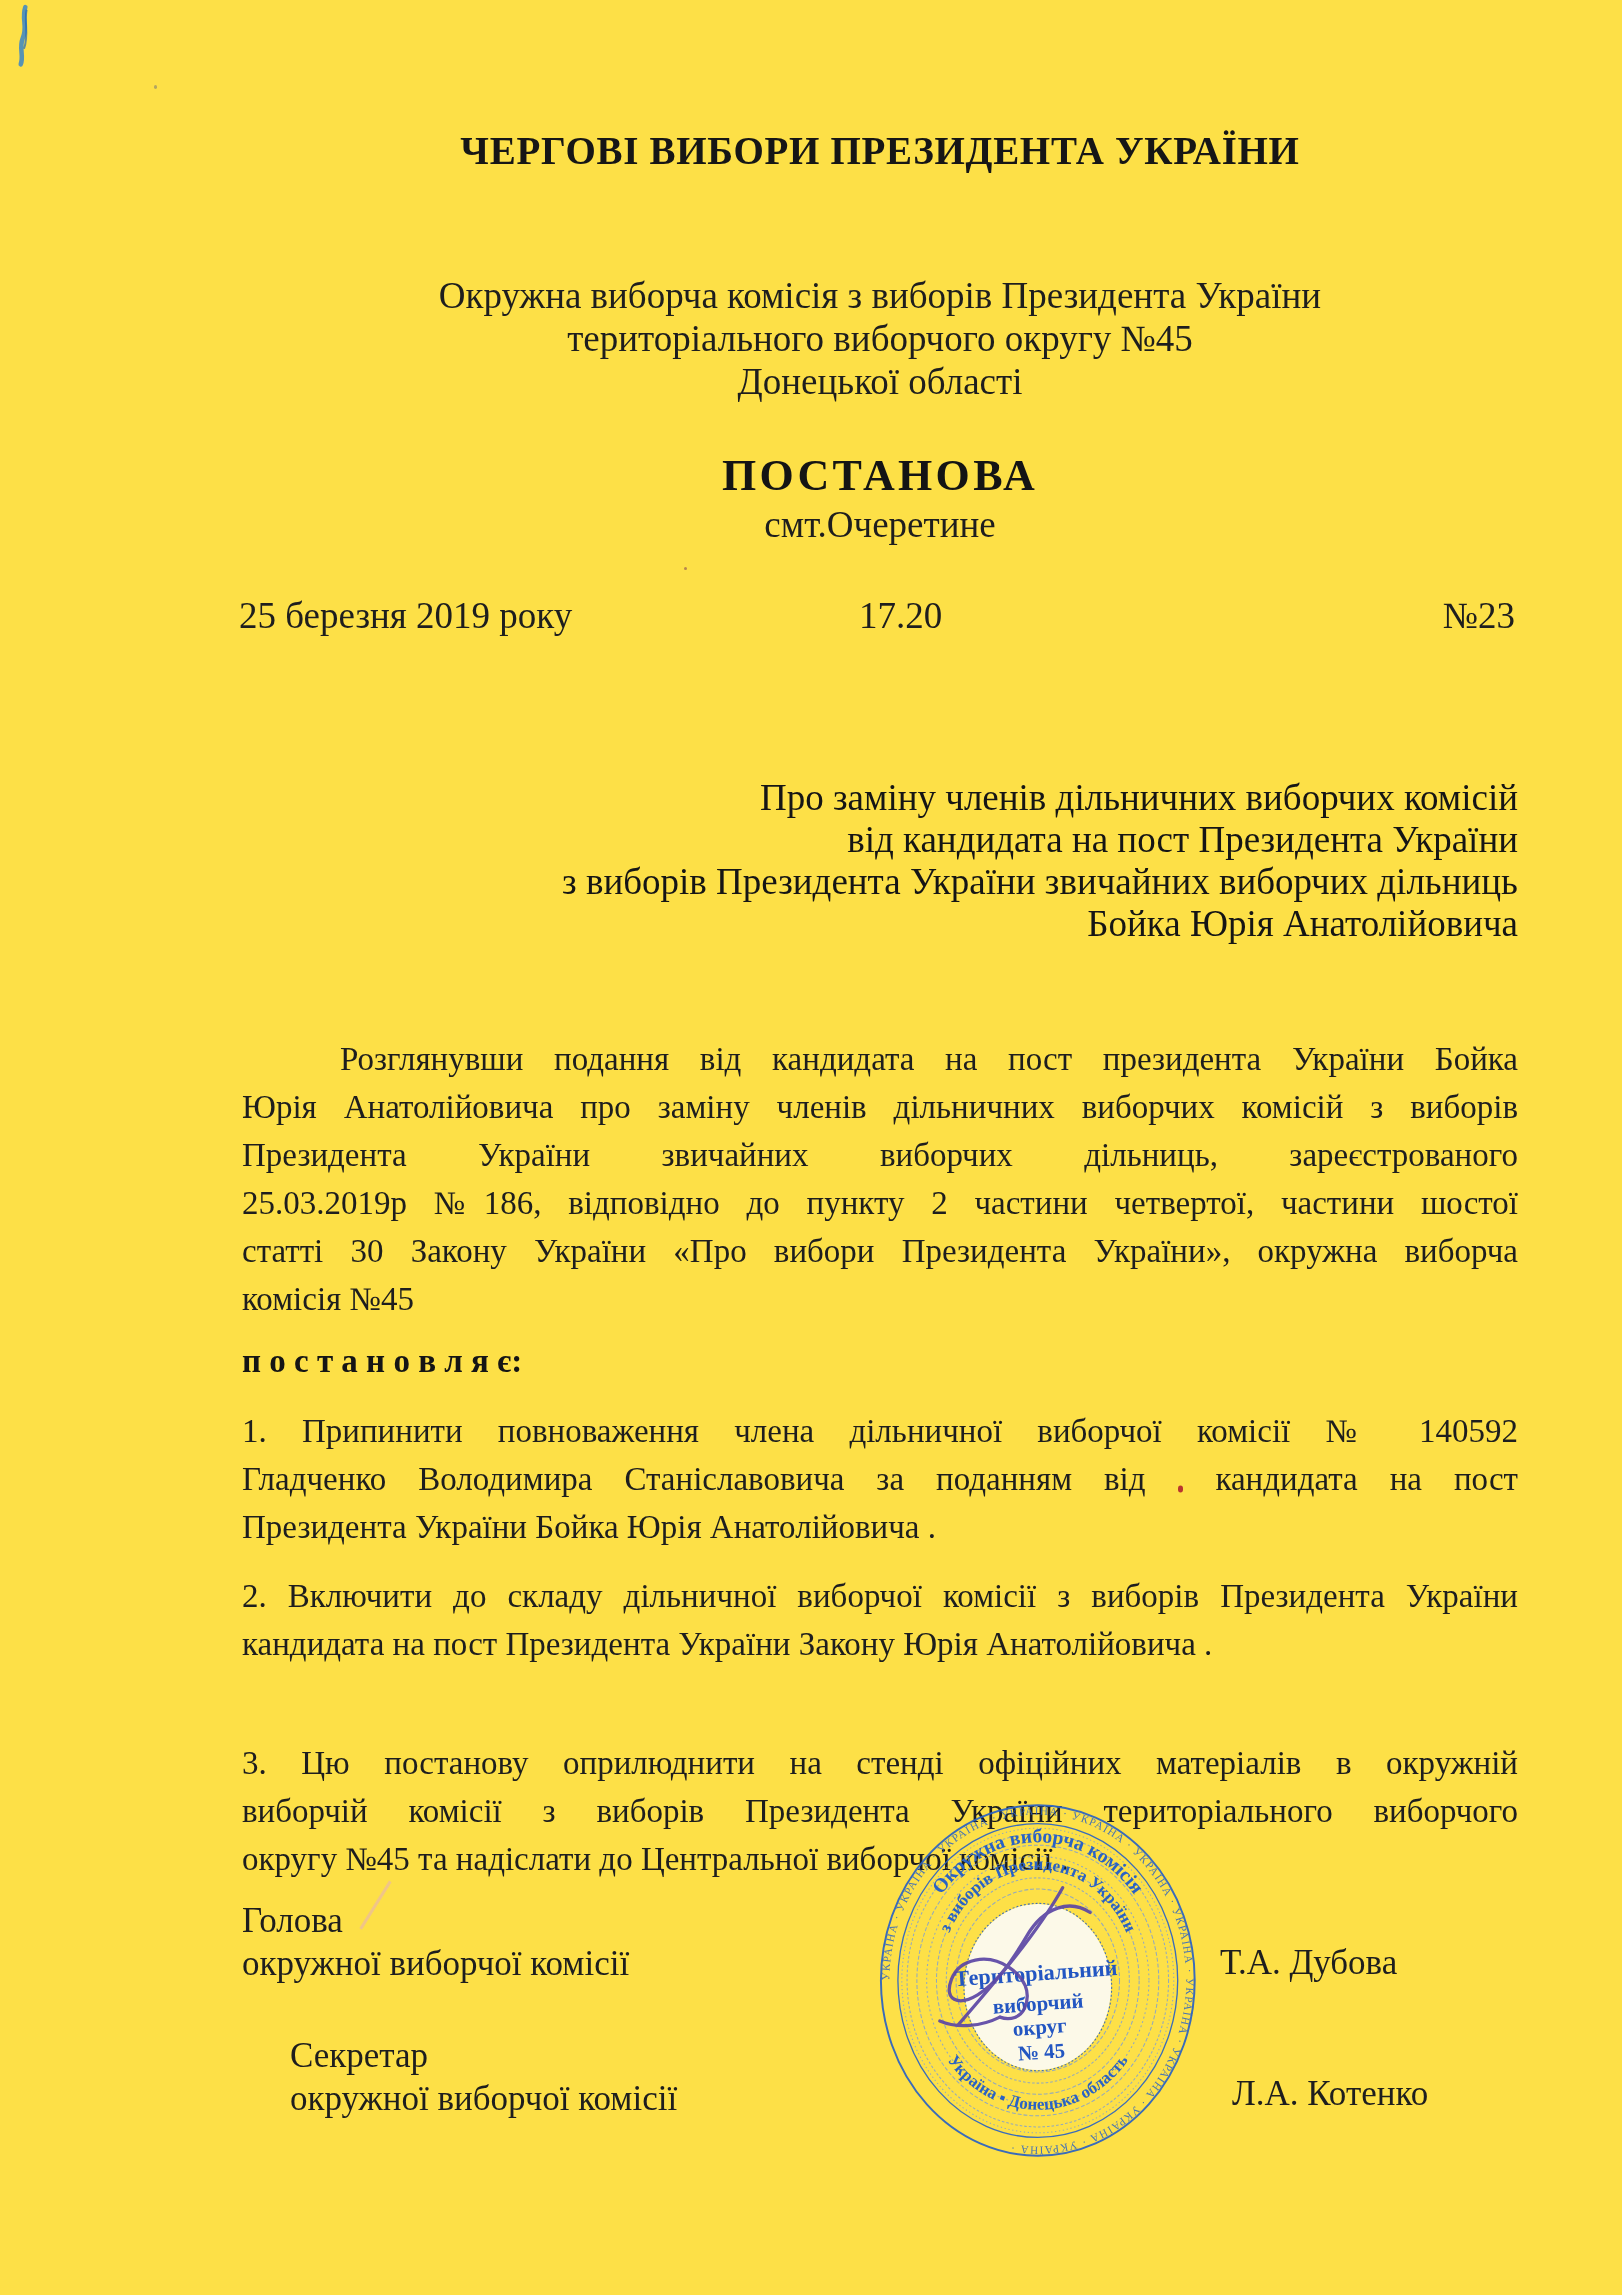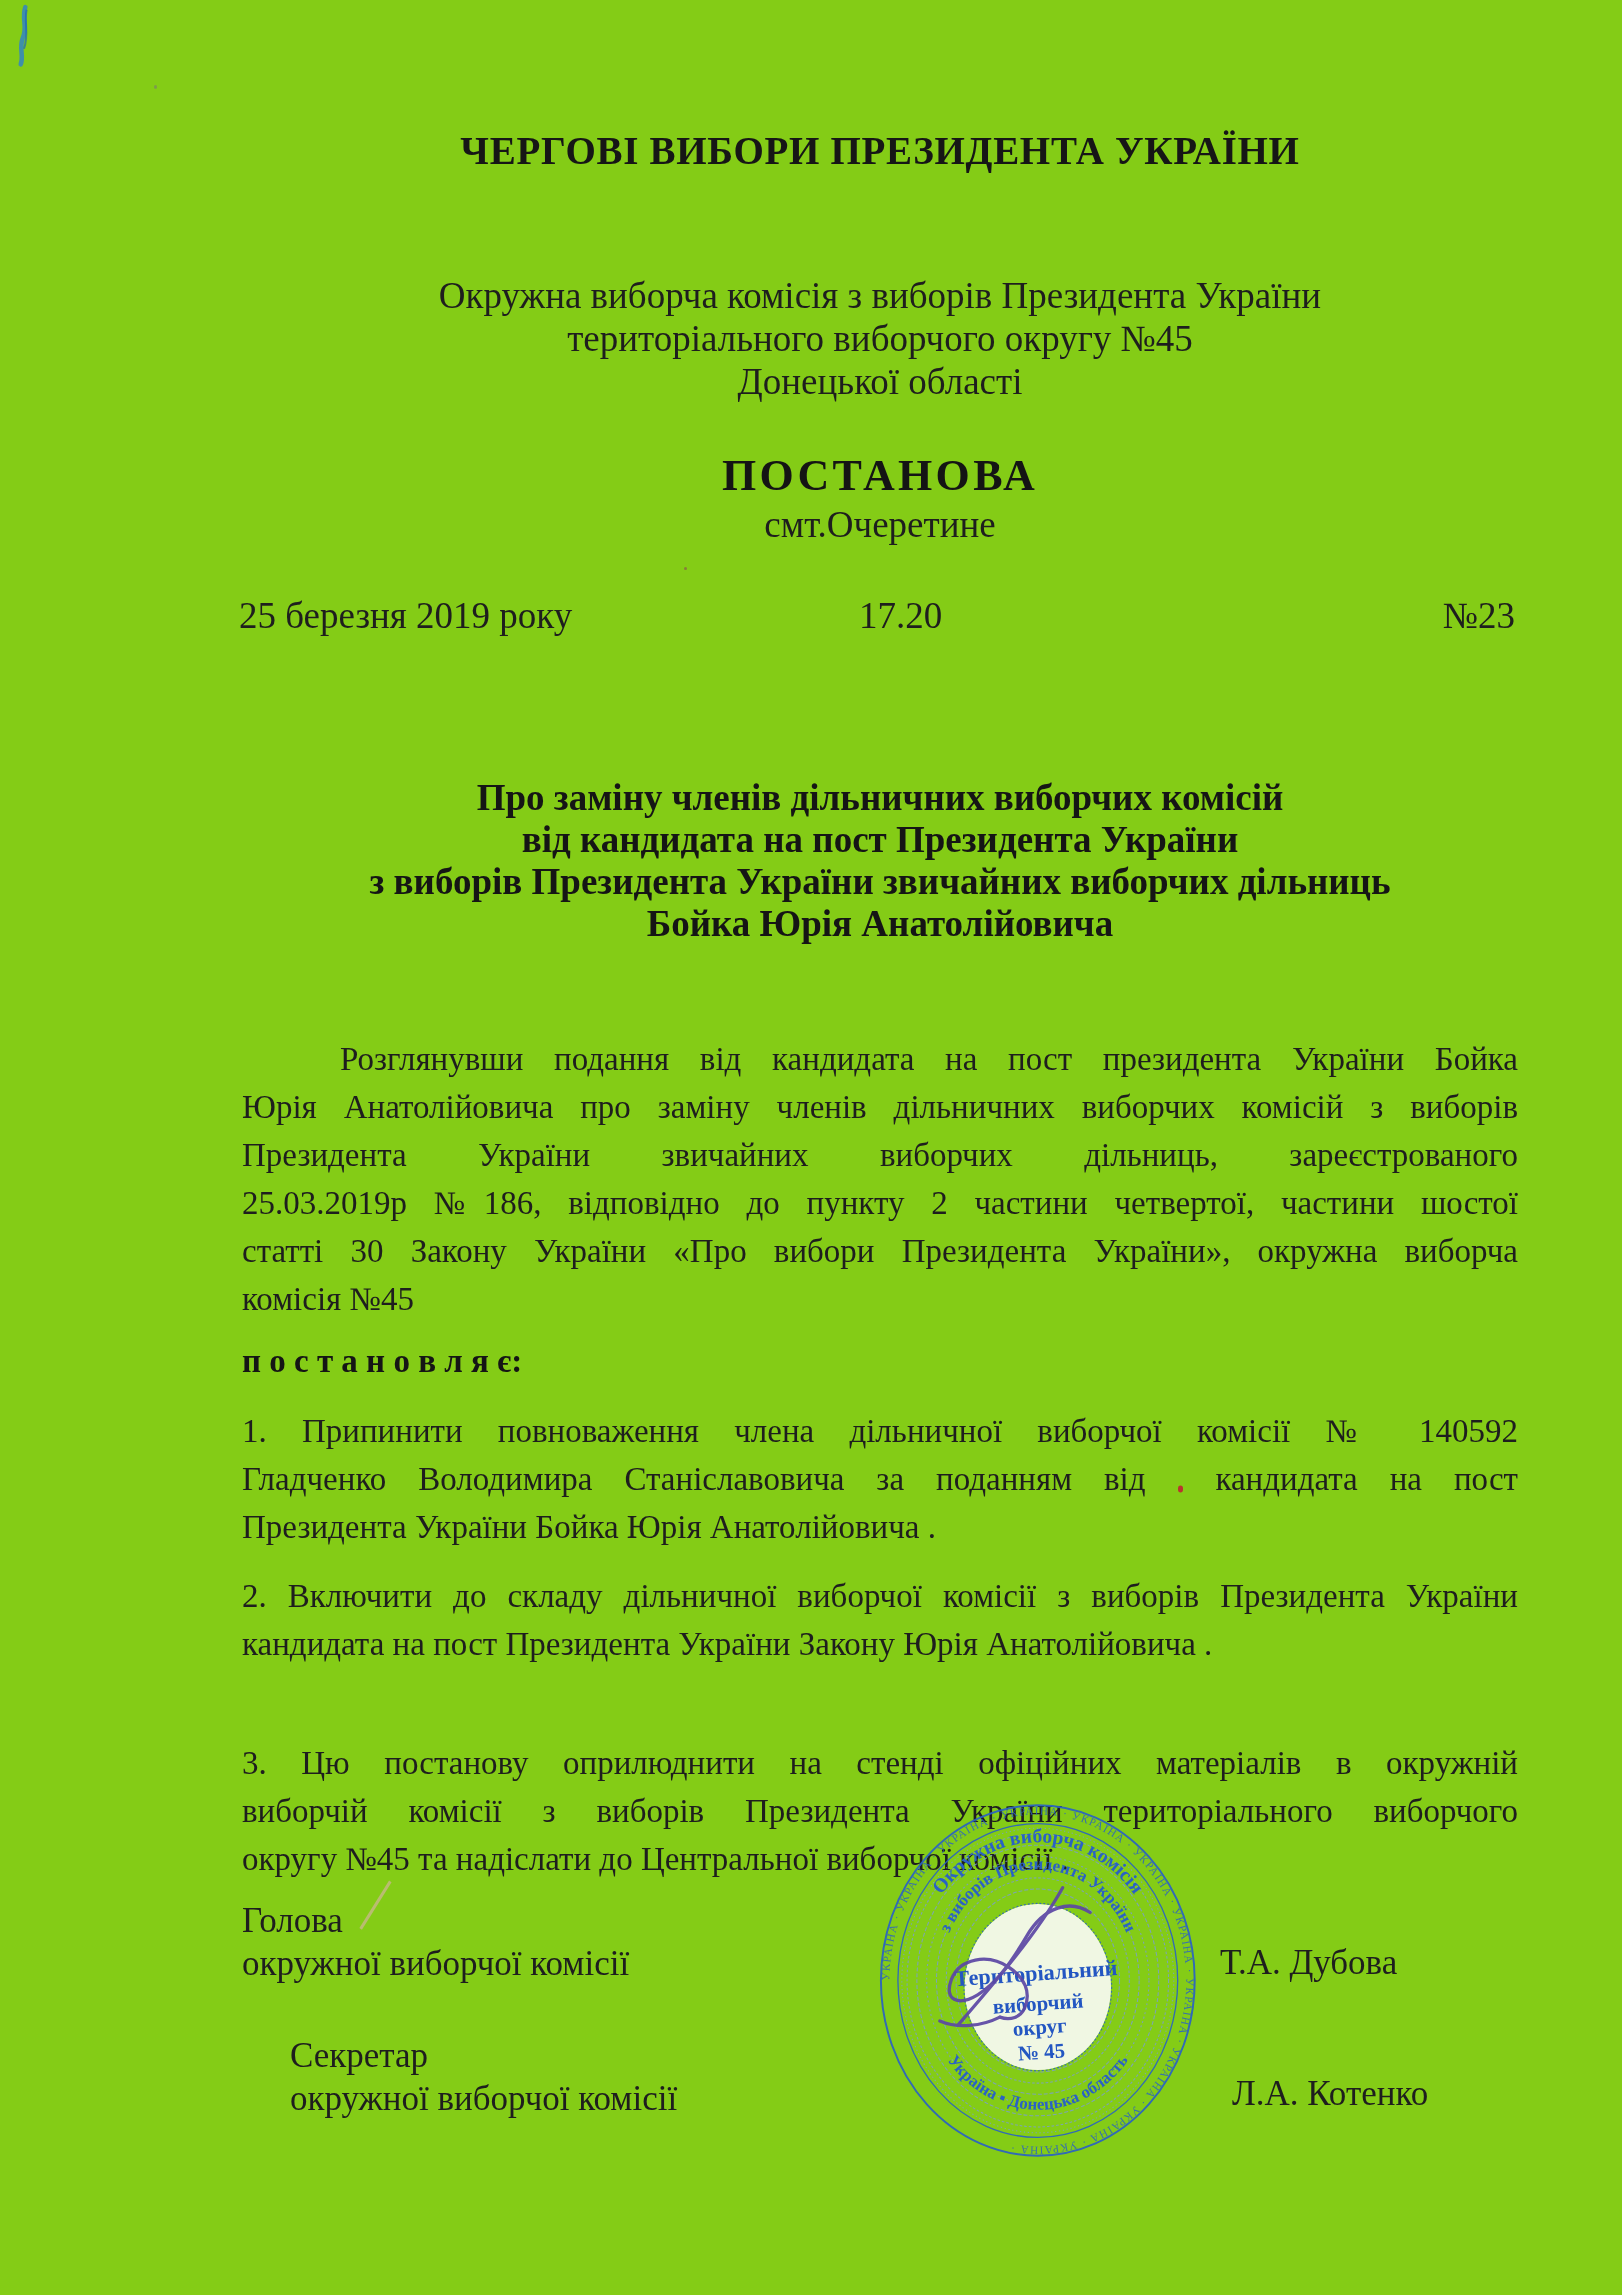--- a/index.html
+++ b/index.html
@@ -1,32 +1,32 @@
 <!DOCTYPE html>
 <html style="font-size:10.5px"><head>
 <meta charset="utf-8">
 <style>
   html,body{margin:0;padding:0;background:#888;}
   .page{
     position:relative;
     width:1623px;height:2295px;
-    background:#84cc16;
+    background:#fde047;
     overflow:hidden;
     font-family:"Liberation Serif","DejaVu Serif",serif;
     color:#1e1e1e;
   }
   .abs{position:absolute;}
   .col{left:242px;width:1276px;}
   .centered{text-align:center;}
   .hdr{font-weight:bold;font-size:39px;line-height:50px;letter-spacing:0.7px;color:#161616;}
   .org{font-size:37px;line-height:43px;}
   .doctype{font-weight:bold;font-size:44px;letter-spacing:3.3px;color:#141414;}
   .place{font-size:37px;}
   .meta{font-size:37px;}
-  .subject{font-weight:bold;font-size:37px;line-height:42px;color:#151515;}
+  .subject{font-weight:normal;font-size:37px;line-height:42px;color:#151515;text-align:right;}
   .body-line{font-size:33px;line-height:48px;text-align:justify;text-align-last:justify;}
   .body-line.last{text-align:left;text-align-last:auto;}
   .indent{text-indent:98px;}
   .resolution{font-weight:bold;font-size:33px;color:#151515;white-space:pre;}
   .sig{font-size:35px;line-height:42px;}
   .red-dot{display:inline-block;width:5.9px;height:7.2px;background:#b9362f;border-radius:50%;transform:translateY(2.6px);}
   .speck{position:absolute;border-radius:50%;}
   .item-block{position:absolute;left:242px;width:1276px;}
   svg text{font-family:"Liberation Serif","DejaVu Serif",serif;}
 </style>

